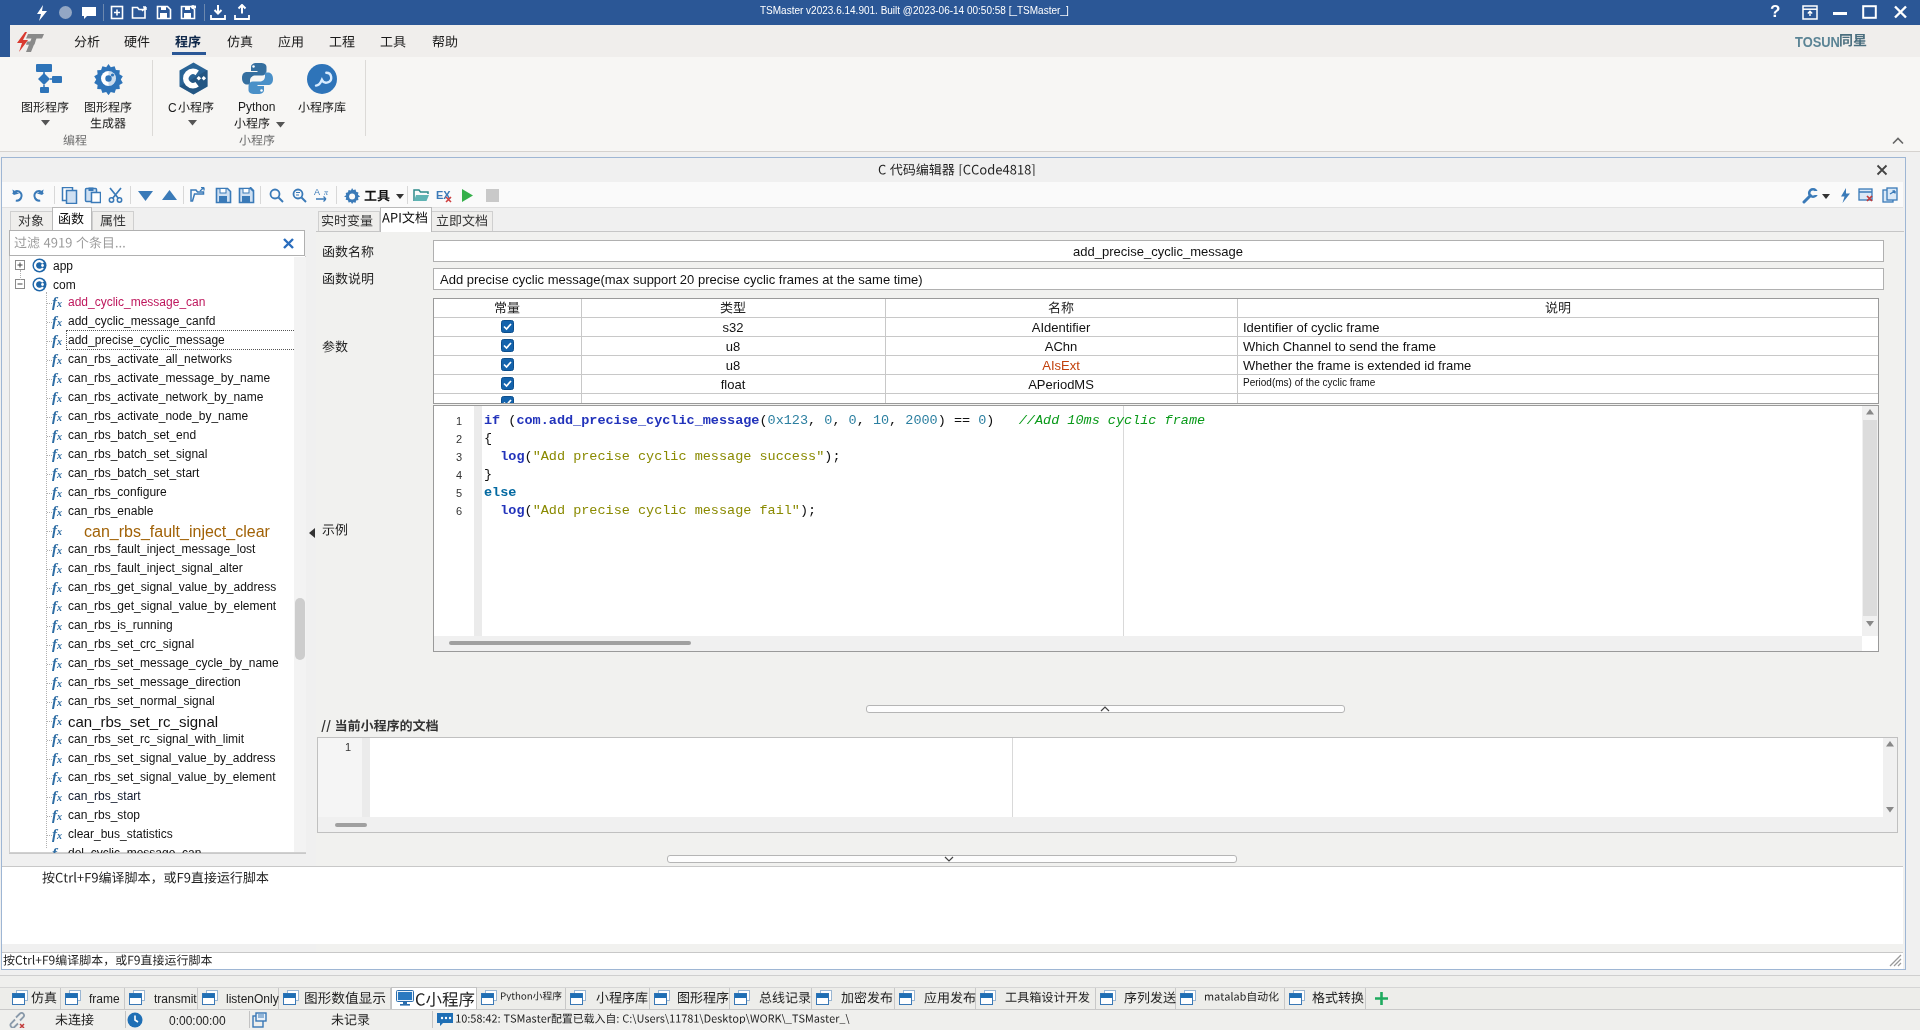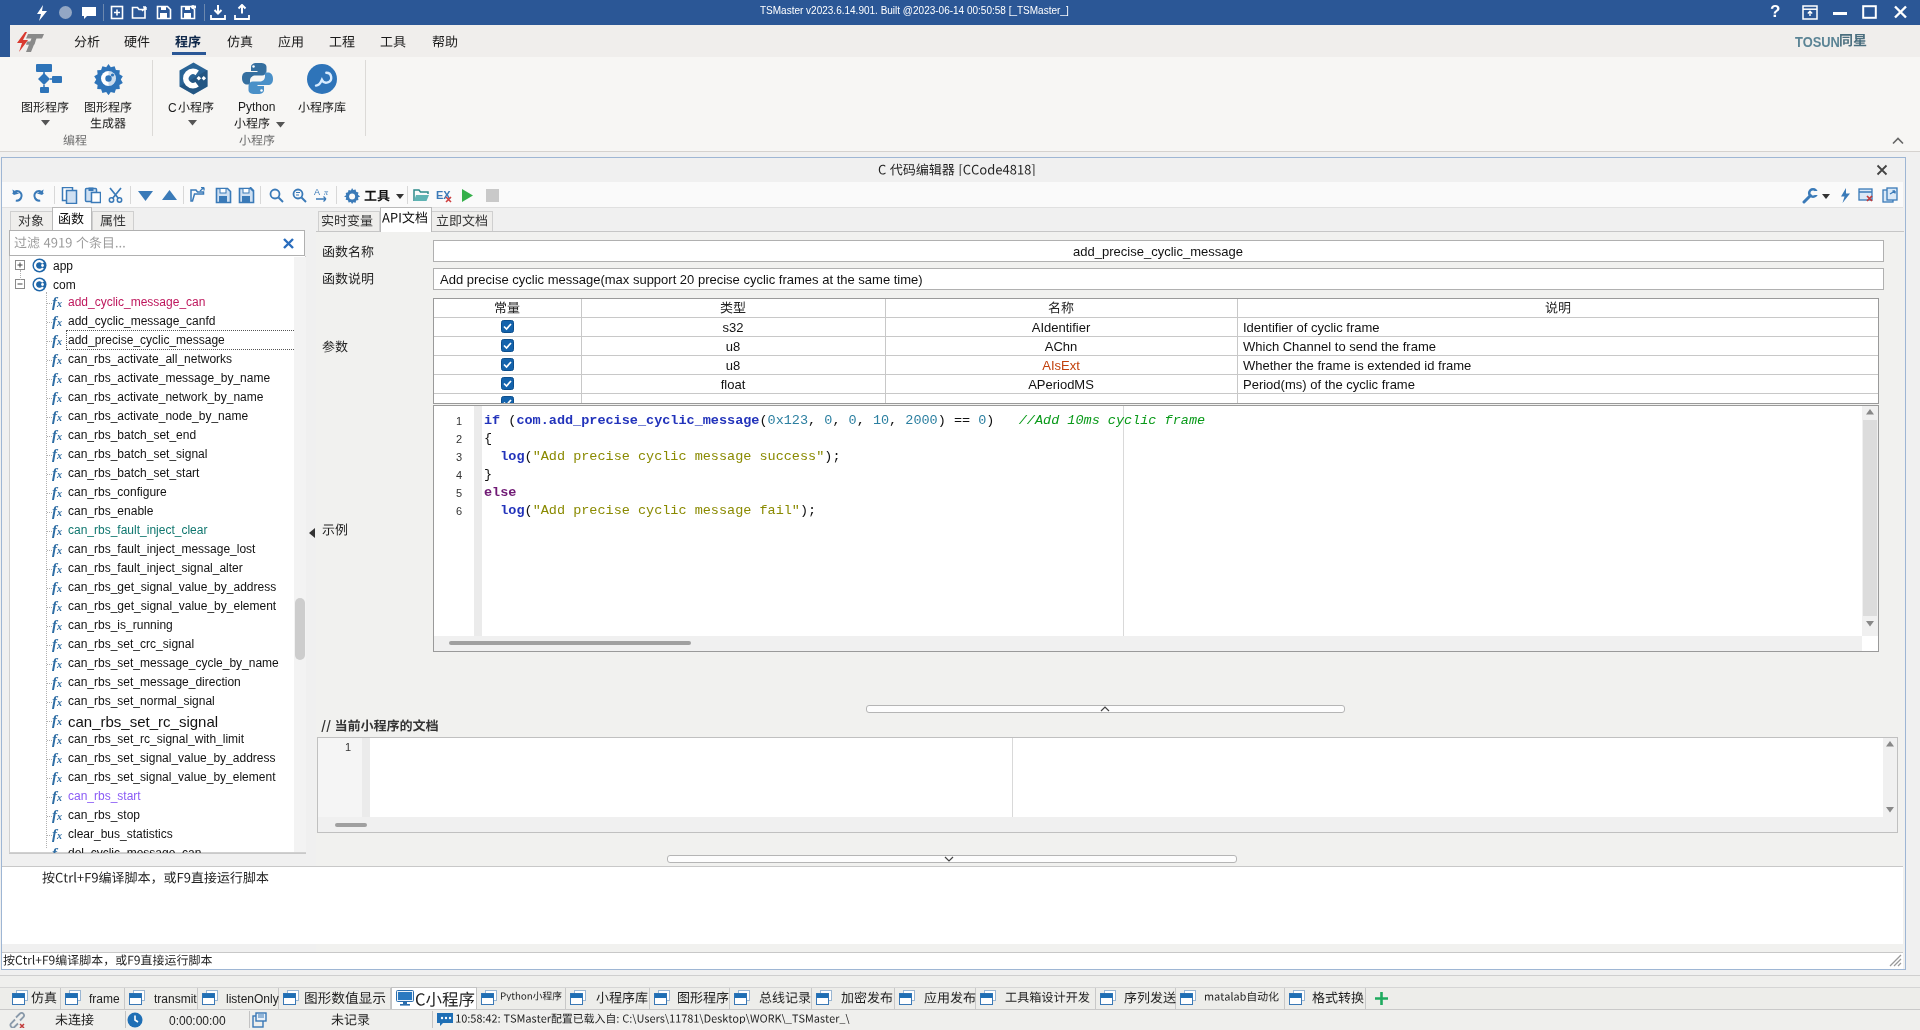--- a/index.html
+++ b/index.html
@@ -441,21 +441,21 @@
 <div class="t" style="left:52px;top:465px;font-family:&quot;Liberation Serif&quot;,serif;font-style:italic;font-weight:bold;font-size:15px;color:#2e6da4">f<span style="font-size:10px">x</span></div>
 <div class="t" style="left:68px;top:466px;font-size:12px;color:#111">can_rbs_batch_set_start</div>
 <div class="a" style="left:47px;top:493px;width:5px;height:1px;border-top:1px dotted #b0b0b0"></div>
 <div class="t" style="left:52px;top:484px;font-family:&quot;Liberation Serif&quot;,serif;font-style:italic;font-weight:bold;font-size:15px;color:#2e6da4">f<span style="font-size:10px">x</span></div>
 <div class="t" style="left:68px;top:485px;font-size:12px;color:#111">can_rbs_configure</div>
 <div class="a" style="left:47px;top:512px;width:5px;height:1px;border-top:1px dotted #b0b0b0"></div>
 <div class="t" style="left:52px;top:503px;font-family:&quot;Liberation Serif&quot;,serif;font-style:italic;font-weight:bold;font-size:15px;color:#2e6da4">f<span style="font-size:10px">x</span></div>
 <div class="t" style="left:68px;top:504px;font-size:12px;color:#111">can_rbs_enable</div>
 <div class="a" style="left:47px;top:531px;width:5px;height:1px;border-top:1px dotted #b0b0b0"></div>
 <div class="t" style="left:52px;top:522px;font-family:&quot;Liberation Serif&quot;,serif;font-style:italic;font-weight:bold;font-size:15px;color:#2e6da4">f<span style="font-size:10px">x</span></div>
-<div class="t" style="left:68px;top:523px;font-size:12px;color:#0f766e">can_rbs_fault_inject_clear</div>
+<div class="t" style="left:84px;top:523px;font-size:16px;color:#a16207">can_rbs_fault_inject_clear</div>
 <div class="a" style="left:47px;top:550px;width:5px;height:1px;border-top:1px dotted #b0b0b0"></div>
 <div class="t" style="left:52px;top:541px;font-family:&quot;Liberation Serif&quot;,serif;font-style:italic;font-weight:bold;font-size:15px;color:#2e6da4">f<span style="font-size:10px">x</span></div>
 <div class="t" style="left:68px;top:542px;font-size:12px;color:#111">can_rbs_fault_inject_message_lost</div>
 <div class="a" style="left:47px;top:569px;width:5px;height:1px;border-top:1px dotted #b0b0b0"></div>
 <div class="t" style="left:52px;top:560px;font-family:&quot;Liberation Serif&quot;,serif;font-style:italic;font-weight:bold;font-size:15px;color:#2e6da4">f<span style="font-size:10px">x</span></div>
 <div class="t" style="left:68px;top:561px;font-size:12px;color:#111">can_rbs_fault_inject_signal_alter</div>
 <div class="a" style="left:47px;top:588px;width:5px;height:1px;border-top:1px dotted #b0b0b0"></div>
 <div class="t" style="left:52px;top:579px;font-family:&quot;Liberation Serif&quot;,serif;font-style:italic;font-weight:bold;font-size:15px;color:#2e6da4">f<span style="font-size:10px">x</span></div>
 <div class="t" style="left:68px;top:580px;font-size:12px;color:#111">can_rbs_get_signal_value_by_address</div>
 <div class="a" style="left:47px;top:607px;width:5px;height:1px;border-top:1px dotted #b0b0b0"></div>
@@ -483,21 +483,21 @@
 <div class="t" style="left:52px;top:731px;font-family:&quot;Liberation Serif&quot;,serif;font-style:italic;font-weight:bold;font-size:15px;color:#2e6da4">f<span style="font-size:10px">x</span></div>
 <div class="t" style="left:68px;top:732px;font-size:12px;color:#111">can_rbs_set_rc_signal_with_limit</div>
 <div class="a" style="left:47px;top:759px;width:5px;height:1px;border-top:1px dotted #b0b0b0"></div>
 <div class="t" style="left:52px;top:750px;font-family:&quot;Liberation Serif&quot;,serif;font-style:italic;font-weight:bold;font-size:15px;color:#2e6da4">f<span style="font-size:10px">x</span></div>
 <div class="t" style="left:68px;top:751px;font-size:12px;color:#111">can_rbs_set_signal_value_by_address</div>
 <div class="a" style="left:47px;top:778px;width:5px;height:1px;border-top:1px dotted #b0b0b0"></div>
 <div class="t" style="left:52px;top:769px;font-family:&quot;Liberation Serif&quot;,serif;font-style:italic;font-weight:bold;font-size:15px;color:#2e6da4">f<span style="font-size:10px">x</span></div>
 <div class="t" style="left:68px;top:770px;font-size:12px;color:#111">can_rbs_set_signal_value_by_element</div>
 <div class="a" style="left:47px;top:797px;width:5px;height:1px;border-top:1px dotted #b0b0b0"></div>
 <div class="t" style="left:52px;top:788px;font-family:&quot;Liberation Serif&quot;,serif;font-style:italic;font-weight:bold;font-size:15px;color:#2e6da4">f<span style="font-size:10px">x</span></div>
-<div class="t" style="left:68px;top:789px;font-size:12px;color:#8b5cf6">can_rbs_start</div>
+<div class="t" style="left:68px;top:789px;font-size:12px;color:#0f172a">can_rbs_start</div>
 <div class="a" style="left:47px;top:816px;width:5px;height:1px;border-top:1px dotted #b0b0b0"></div>
 <div class="t" style="left:52px;top:807px;font-family:&quot;Liberation Serif&quot;,serif;font-style:italic;font-weight:bold;font-size:15px;color:#2e6da4">f<span style="font-size:10px">x</span></div>
 <div class="t" style="left:68px;top:808px;font-size:12px;color:#111">can_rbs_stop</div>
 <div class="a" style="left:47px;top:835px;width:5px;height:1px;border-top:1px dotted #b0b0b0"></div>
 <div class="t" style="left:52px;top:826px;font-family:&quot;Liberation Serif&quot;,serif;font-style:italic;font-weight:bold;font-size:15px;color:#2e6da4">f<span style="font-size:10px">x</span></div>
 <div class="t" style="left:68px;top:827px;font-size:12px;color:#111">clear_bus_statistics</div>
 <div class="a" style="left:47px;top:854px;width:5px;height:1px;border-top:1px dotted #b0b0b0"></div>
 <div class="t" style="left:52px;top:845px;font-family:&quot;Liberation Serif&quot;,serif;font-style:italic;font-weight:bold;font-size:15px;color:#2e6da4">f<span style="font-size:10px">x</span></div>
 <div class="t" style="left:68px;top:846px;font-size:12px;color:#111">del_cyclic_message_can</div>
 <div class="a" style="left:9px;top:853px;width:297px;height:14px;background:#f0f0f0"></div>
@@ -572,21 +572,21 @@
 <div class="t" style="left:733px;top:358px;font-size:13px;color:#111;transform:translateX(-50%)">u8</div>
 <div class="t" style="left:1061px;top:358px;font-size:13px;color:#c2410c;transform:translateX(-50%)">AIsExt</div>
 <div class="t" style="left:1243px;top:358px;font-size:13px;color:#111">Whether the frame is extended id frame</div>
 <div class="a" style="left:434px;top:374px;width:1444px;height:1px;background:#c8c8c8"></div>
 <svg class="ic" style="left:501px;top:377px" width="13" height="13" viewBox="0 0 13 13">
       <rect x="0.5" y="0.5" width="12" height="12" rx="2" fill="#1463ac" stroke="#0d4e8c"></rect>
       <path d="M3 6.5l2.5 2.5L10 4" stroke="#fff" stroke-width="1.7" fill="none"></path>
     </svg>
 <div class="t" style="left:733px;top:377px;font-size:13px;color:#111;transform:translateX(-50%)">float</div>
 <div class="t" style="left:1061px;top:377px;font-size:13px;color:#111;transform:translateX(-50%)">APeriodMS</div>
-<div class="t" style="left:1243px;top:377px;font-size:13px;color:#111">Period(ms) of the cyclic frame</div>
+<div class="t" style="left:1243px;top:377px;font-size:10px;color:#111">Period(ms) of the cyclic frame</div>
 <div class="a" style="left:434px;top:393px;width:1444px;height:1px;background:#c8c8c8"></div>
 <svg class="ic" style="left:501px;top:396px" width="13" height="13" viewBox="0 0 13 13">
       <rect x="0.5" y="0.5" width="12" height="12" rx="2" fill="#1463ac" stroke="#0d4e8c"></rect>
       <path d="M3 6.5l2.5 2.5L10 4" stroke="#fff" stroke-width="1.7" fill="none"></path>
     </svg>
 <div class="a" style="left:434px;top:403px;width:1444px;height:8px;background:#f1f1ef"></div>
 <div class="a" style="left:433px;top:403px;width:1446px;height:1px;background:#9a9a9a"></div>
 <svg class="z" style="left:322px;top:523px;width:26px;height:13px;color:#222;" viewBox="0 0 200 100">
       <use href="#g72" x="0"></use>
       <use href="#g73" x="100"></use>
@@ -597,21 +597,21 @@
 <div class="t" style="left:462px;top:415px;font-size:11px;color:#333;transform:translateX(-100%)">1</div>
 <div class="t" style="left:462px;top:433px;font-size:11px;color:#333;transform:translateX(-100%)">2</div>
 <div class="t" style="left:462px;top:451px;font-size:11px;color:#333;transform:translateX(-100%)">3</div>
 <div class="t" style="left:462px;top:469px;font-size:11px;color:#333;transform:translateX(-100%)">4</div>
 <div class="t" style="left:462px;top:487px;font-size:11px;color:#333;transform:translateX(-100%)">5</div>
 <div class="t" style="left:462px;top:505px;font-size:11px;color:#333;transform:translateX(-100%)">6</div>
 <div class="t" style="left:484px;top:413px;font-family:'Liberation Mono',monospace;font-size:13.5px;color:#111"><b style="color:#2233bb">if</b> (<b style="color:#2233bb">com.add_precise_cyclic_message</b>(<span style="color:#2b7fa0">0x123</span>, <span style="color:#2b7fa0">0</span>, <span style="color:#2b7fa0">0</span>, <span style="color:#2b7fa0">10</span>, <span style="color:#2b7fa0">2000</span>) == <span style="color:#2b7fa0">0</span>)   <i style="color:#0a9a1a">//Add 10ms cyclic frame</i></div>
 <div class="t" style="left:484px;top:431px;font-family:'Liberation Mono',monospace;font-size:13.5px;color:#111">{</div>
 <div class="t" style="left:484px;top:449px;font-family:'Liberation Mono',monospace;font-size:13.5px;color:#111">  <b style="color:#2233bb">log</b>(<span style="color:#8a8a00">"Add precise cyclic message success"</span>);</div>
 <div class="t" style="left:484px;top:467px;font-family:'Liberation Mono',monospace;font-size:13.5px;color:#111">}</div>
-<div class="t" style="left:484px;top:485px;font-family:'Liberation Mono',monospace;font-size:13.5px;color:#111"><b style="color:#701a75">else</b></div>
+<div class="t" style="left:484px;top:485px;font-family:'Liberation Mono',monospace;font-size:13.5px;color:#111"><b style="color:#0369a1">else</b></div>
 <div class="t" style="left:484px;top:503px;font-family:'Liberation Mono',monospace;font-size:13.5px;color:#111">  <b style="color:#2233bb">log</b>(<span style="color:#8a8a00">"Add precise cyclic message fail"</span>);</div>
 <div class="a" style="left:1862px;top:406px;width:16px;height:230px;background:#f0f0f0"></div>
 <svg class="ic" style="left:1866px;top:409px" width="8" height="6" viewBox="0 0 8 6">
       <path d="M0 5.5h8L4 0z" fill="#888"></path>
     </svg>
 <svg class="ic" style="left:1866px;top:621px" width="8" height="6" viewBox="0 0 8 6">
       <path d="M0 0h8L4 5.5z" fill="#888"></path>
     </svg>
 <div class="a" style="left:1863px;top:420px;width:14px;height:196px;background:#dcdcdc"></div>
 <div class="a" style="left:434px;top:636px;width:1428px;height:15px;background:#f0f0f0"></div>

